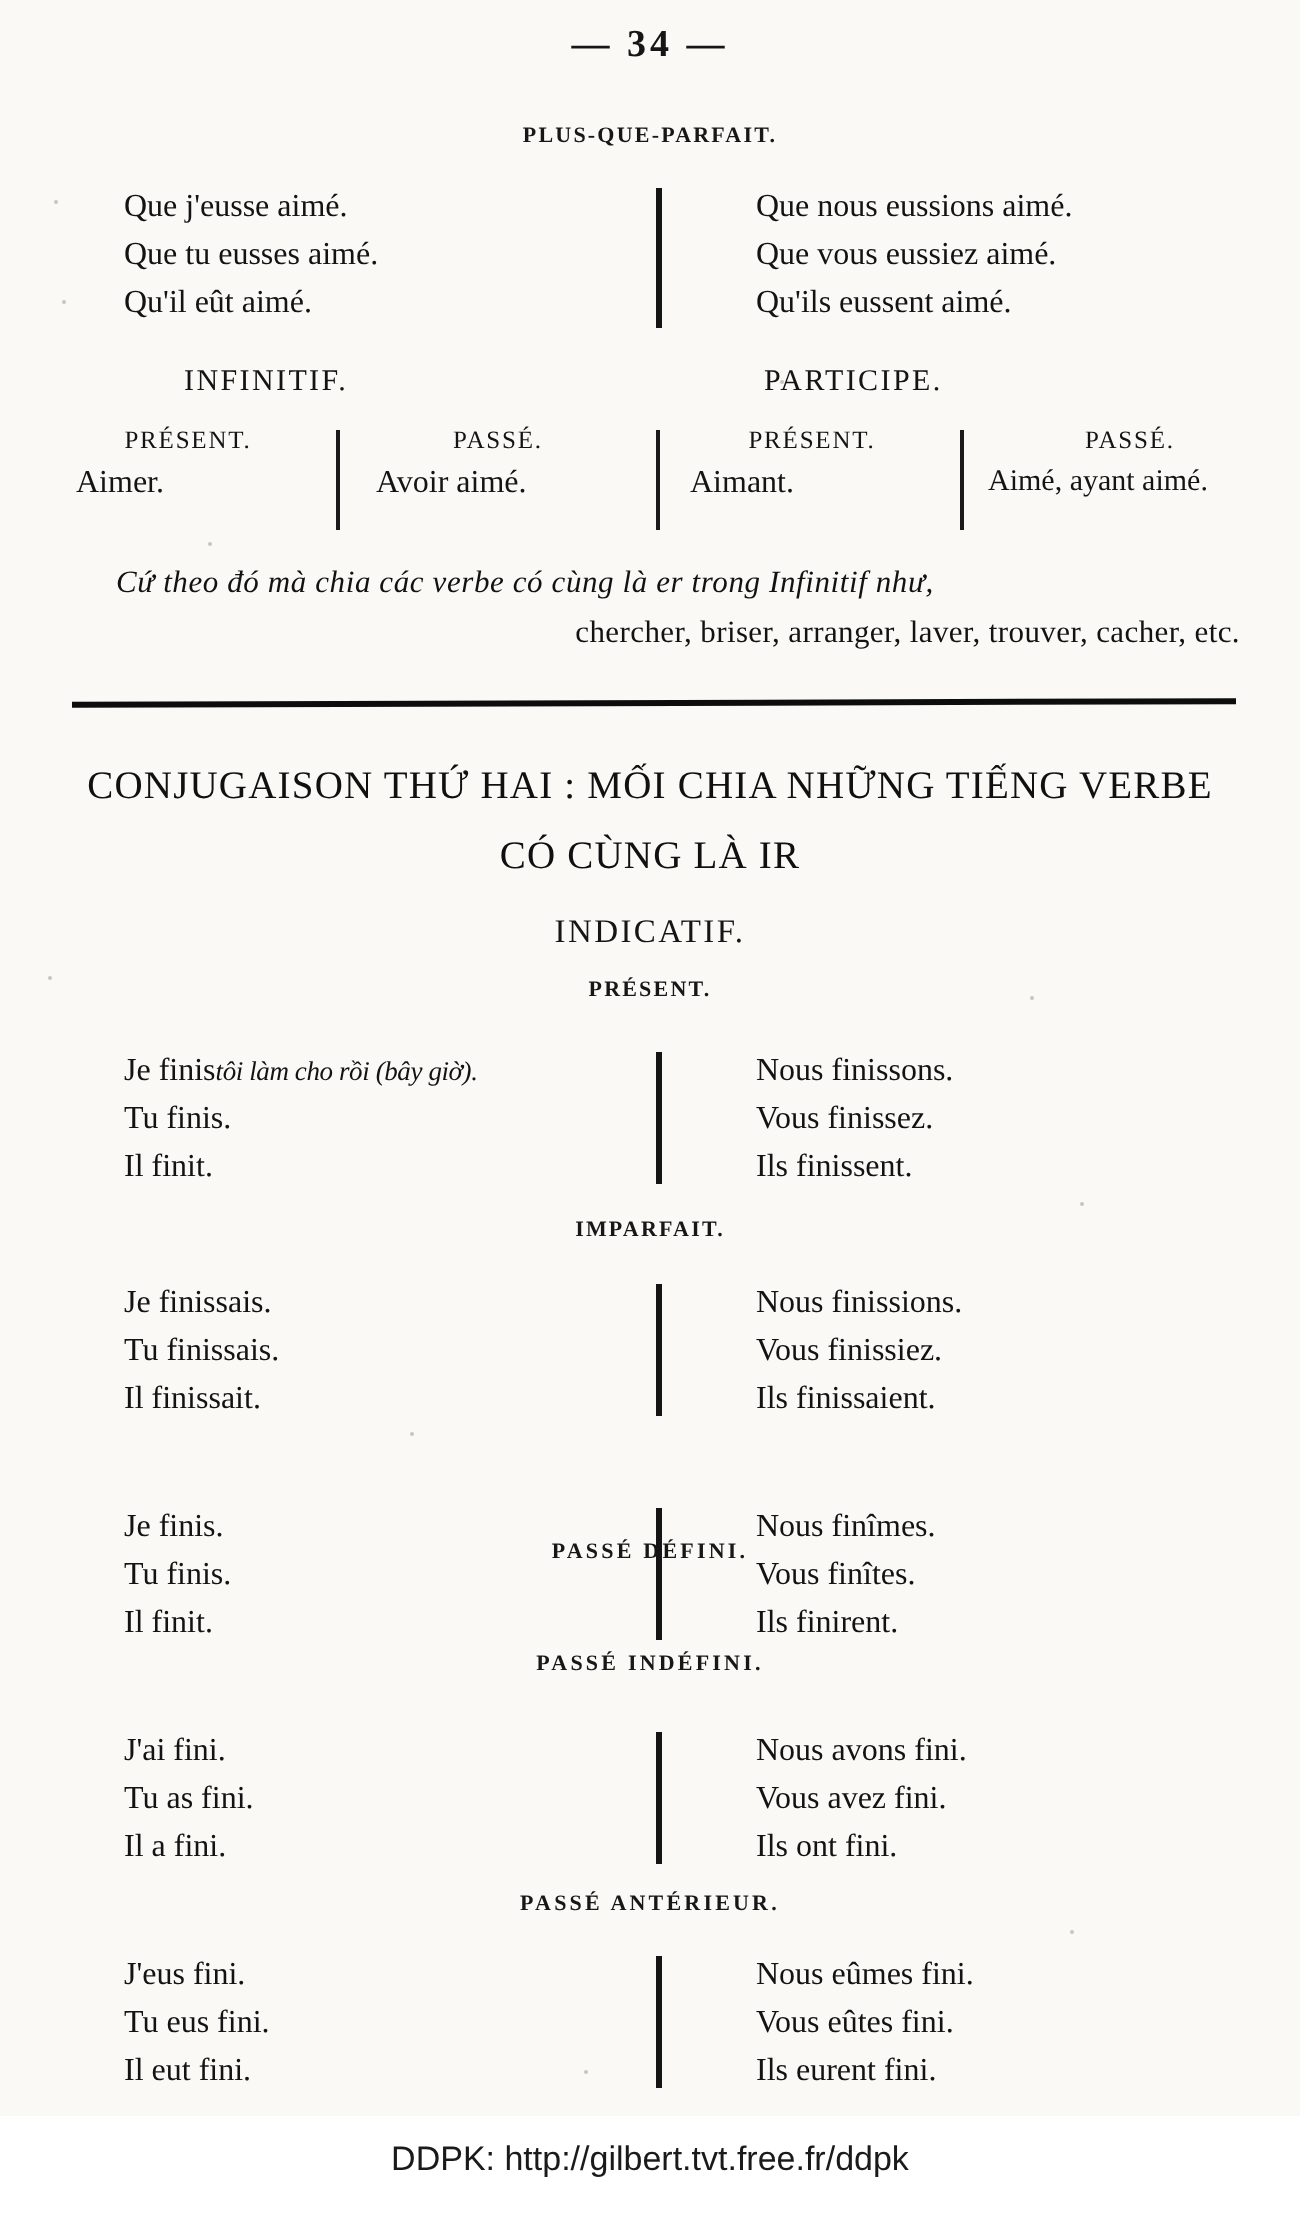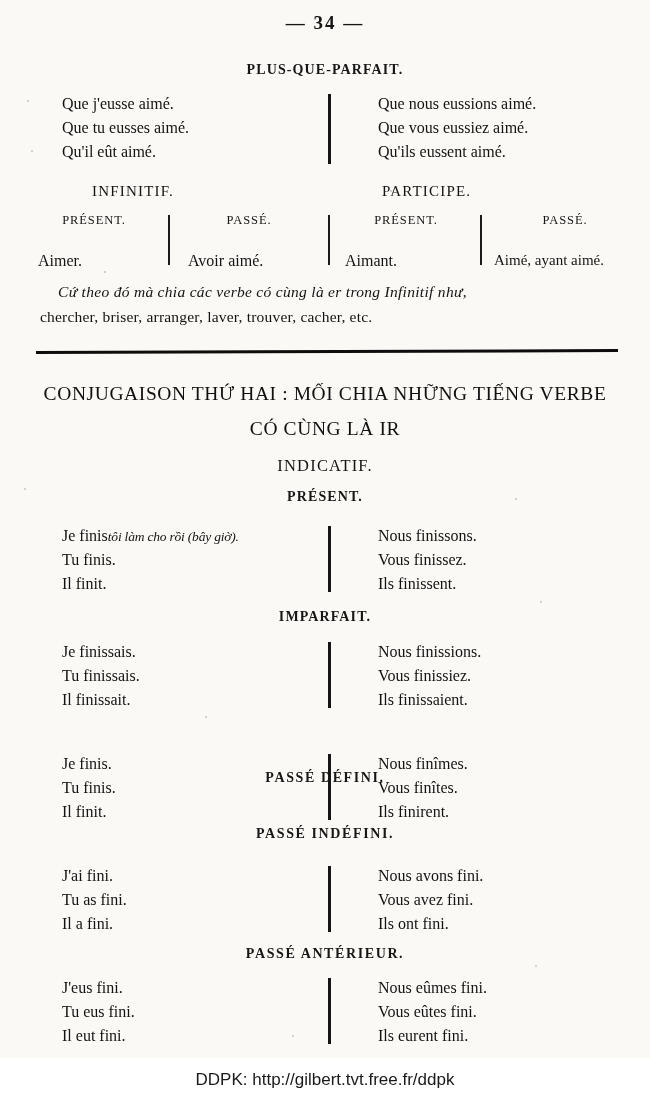--- a/index.html
+++ b/index.html
@@ -40,21 +40,21 @@
     font-weight: bold;
     letter-spacing: 2px;
     color: #161616;
   }
 
   
   .tense-heading {
     position: absolute;
     left: 0; width: 650px;
     text-align: center;
-    font-size: 14px;
+    font-size: 11px;
     font-weight: bold;
     letter-spacing: 1.1px;
     color: #171717;
   }
   .tense-heading.wide { letter-spacing: 1.6px; }
 
   .section-heading {
     position: absolute;
     left: 0; width: 650px;
     text-align: center;
@@ -110,21 +110,21 @@
     text-align: center;
     color: #141414;
   }
   .fourcol .cell .hd {
     font-size: 12.5px;
     letter-spacing: 0.9px;
     font-weight: normal;
     white-space: nowrap;
   }
   .fourcol .cell .val {
-    margin-top: 24px;
+    margin-top: 5px;
     font-size: 16px;
     white-space: nowrap;
   }
   .fourcol .vline {
     position: absolute;
     top: 2px;
     width: 2px;
     height: 50px;
     background: #1a1a1a;
   }
@@ -139,20 +139,21 @@
   .note .l1 {
     font-style: italic;
     font-size: 15.5px;
     letter-spacing: 0.3px;
     text-indent: 18px;
   }
   .note .l2 {
     margin-top: 7px;
     font-size: 15.5px;
     letter-spacing: 0.2px;
+    text-align: right;
   }
 
   
   .rule {
     position: absolute;
     left: 36px;
     width: 582px;
     height: 3px;
     background: #0d0d0d;
     transform: rotate(-0.18deg);

